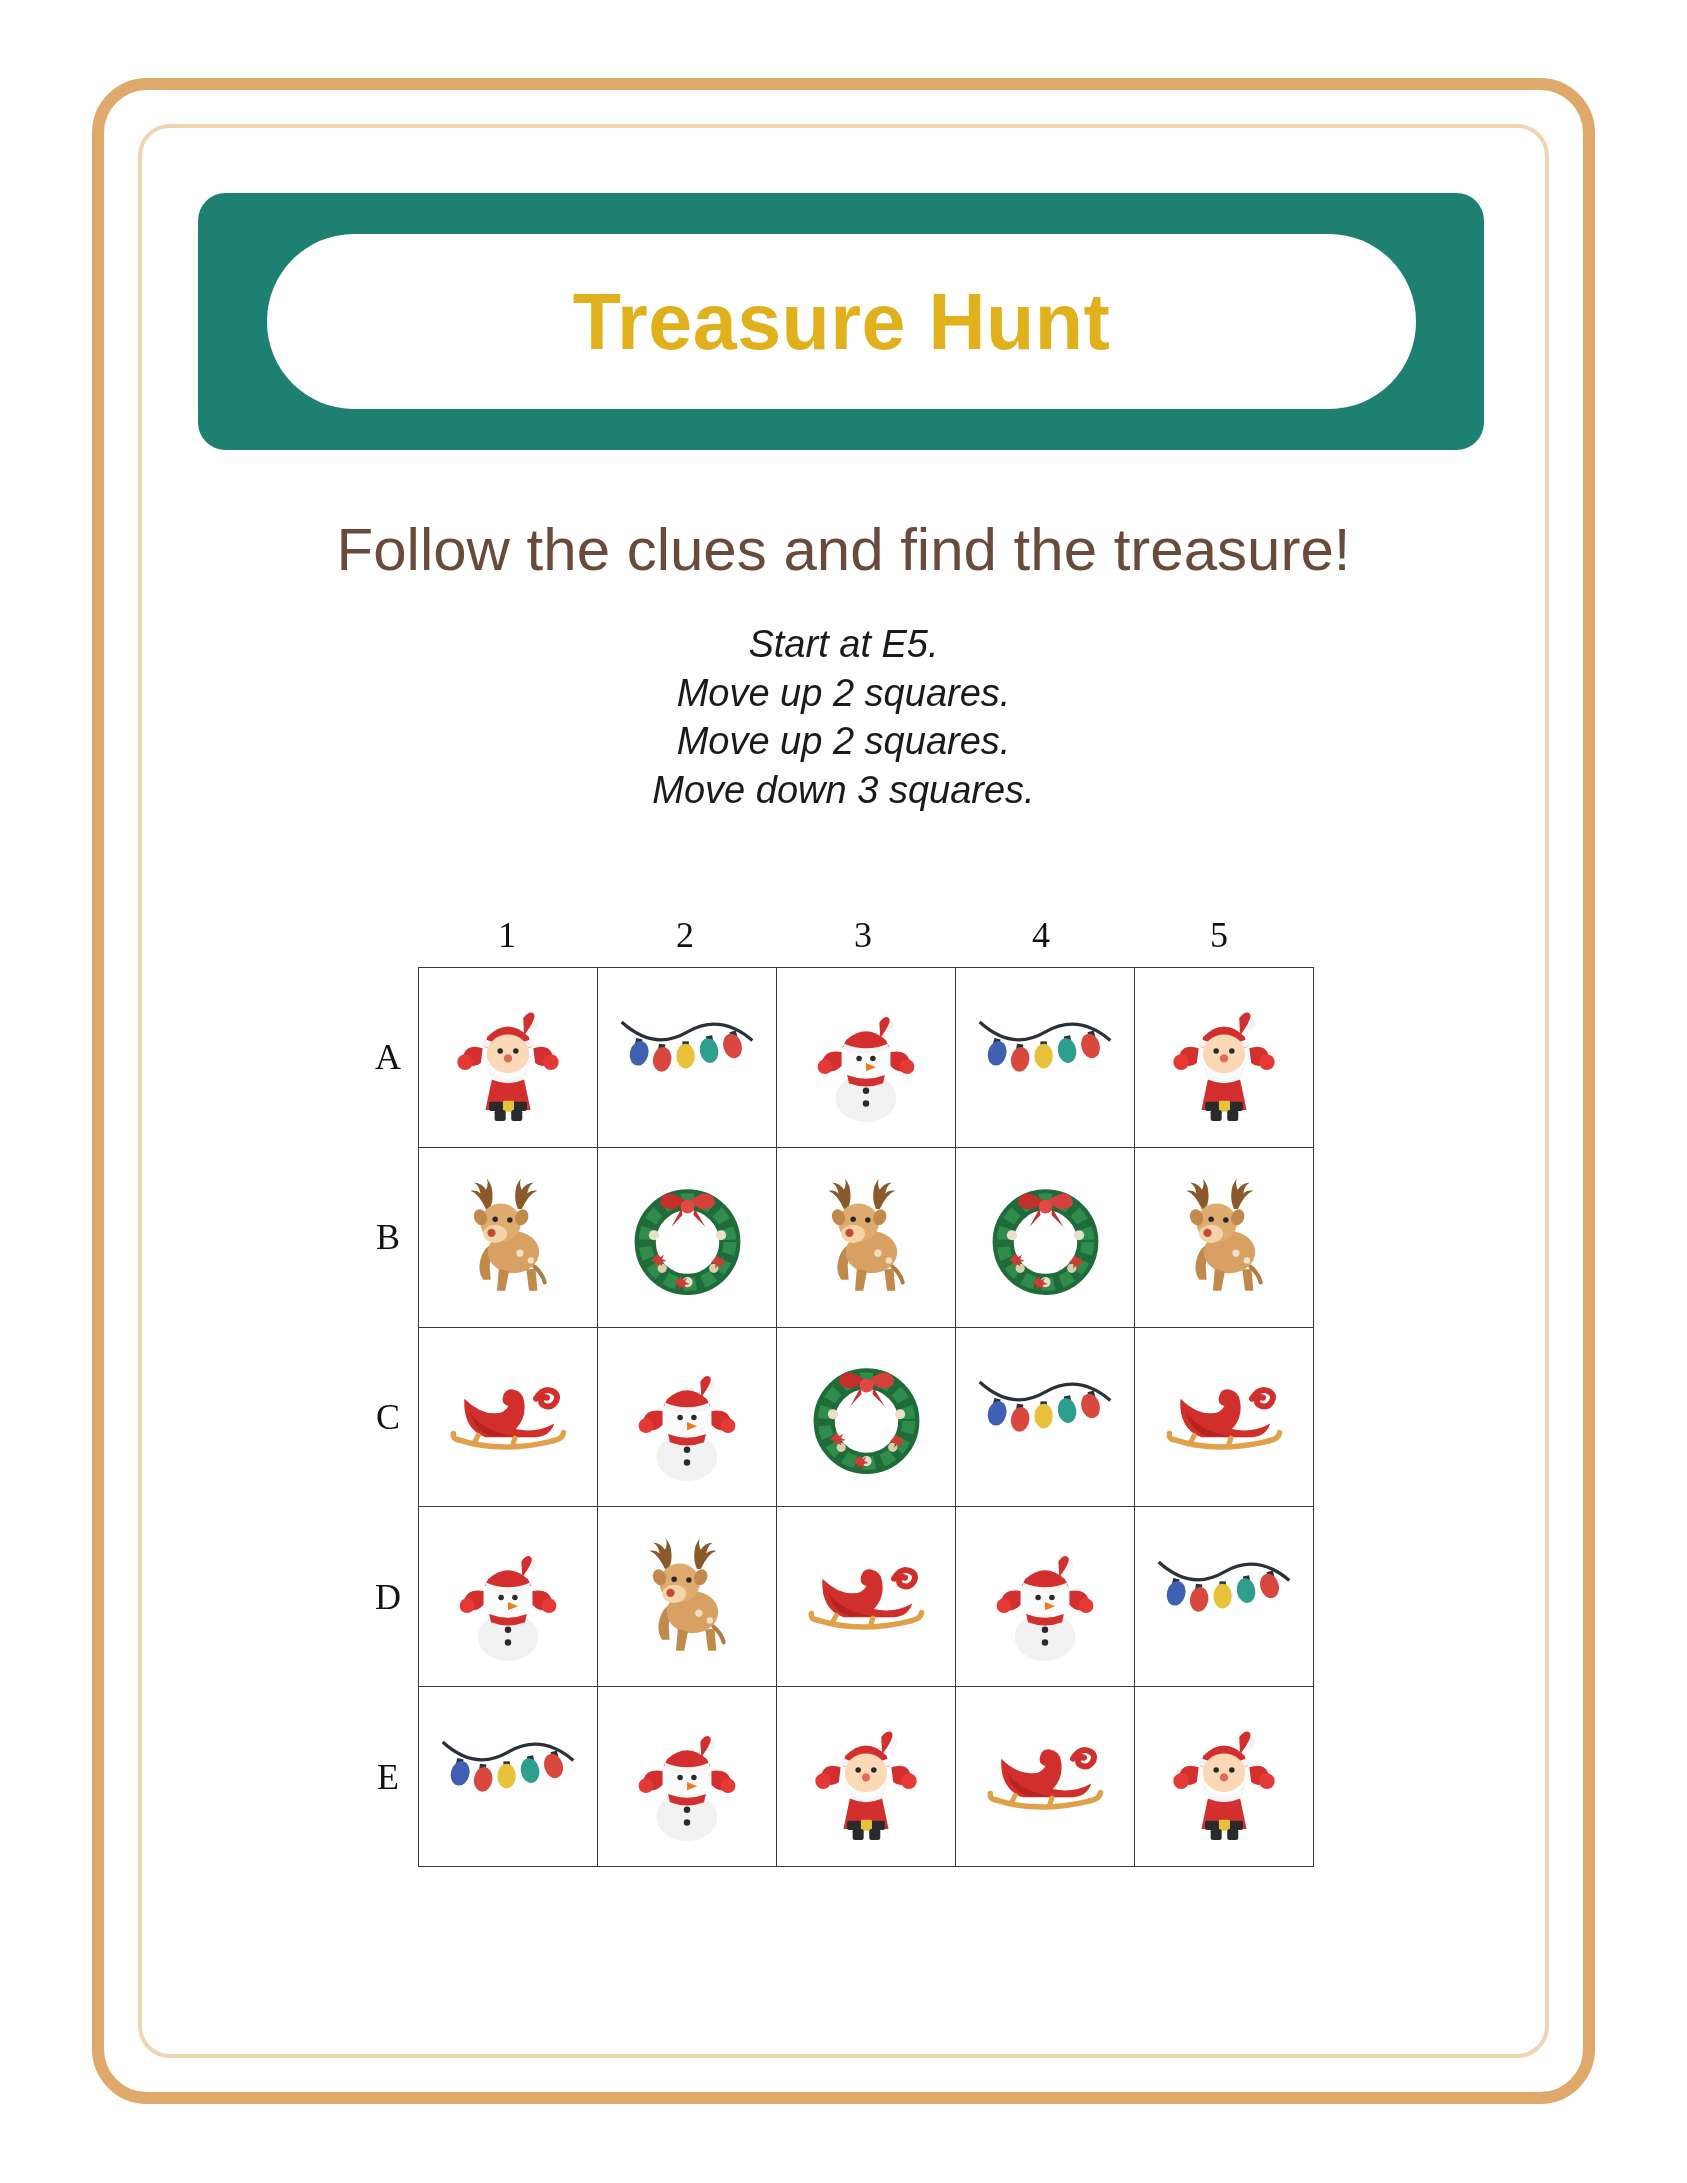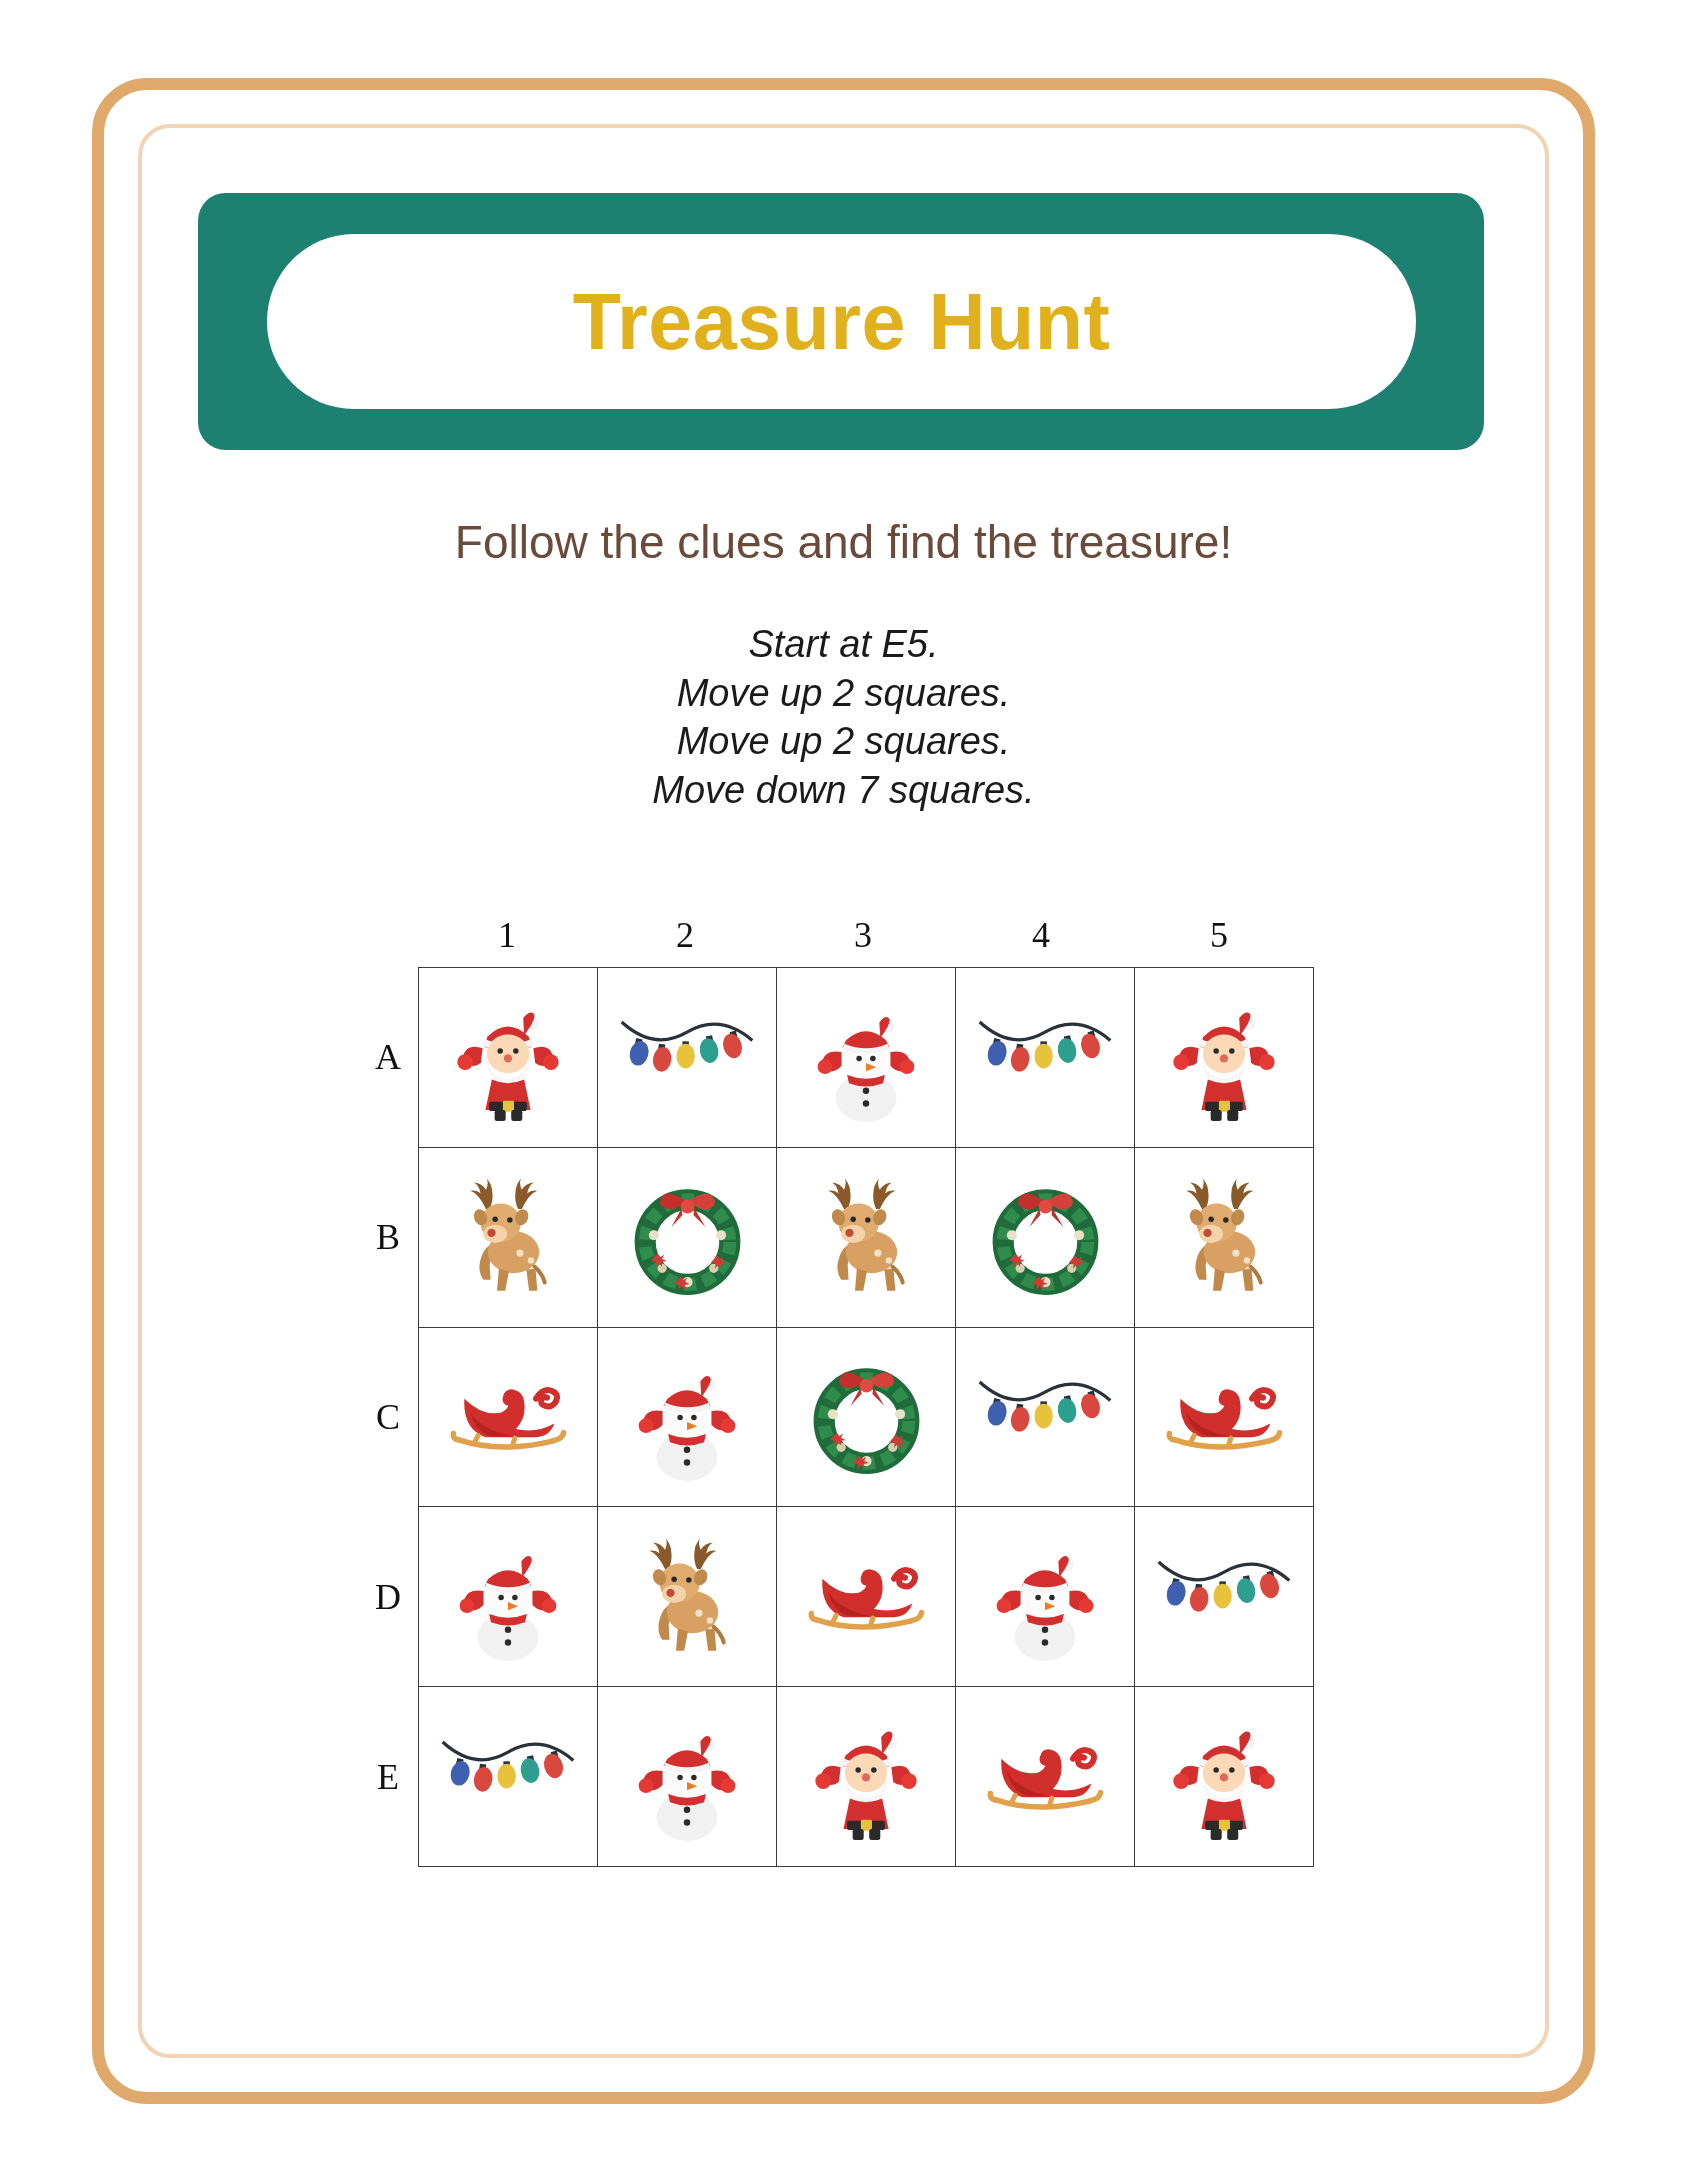--- a/index.html
+++ b/index.html
@@ -76,21 +76,21 @@
     white-space: nowrap;
   }
 
   
   .intro {
     position: absolute;
     left: 0;
     top: 515px;
     width: 1687px;
     text-align: center;
-    font-size: 46px;
+    font-size: 60px;
     color: #6a4a3a;
   }
   .clues {
     position: absolute;
     left: 0;
     top: 620px;
     width: 1687px;
     text-align: center;
     color: #1a1a1a;
     font-size: 38px;
@@ -160,21 +160,21 @@
       <div class="title">Treasure Hunt</div>
     </div>
   </div>
 
   <div class="intro">Follow the clues and find the treasure!</div>
 
   <div class="clues">
     <div>Start at E5.</div>
     <div>Move up 2 squares.</div>
     <div>Move up 2 squares.</div>
-    <div>Move down 7 squares.</div>
+    <div>Move down 3 squares.</div>
   </div>
 
   <div class="grid-wrap">
 
     <div class="col-head">
       <div>1</div>
       <div>2</div>
       <div>3</div>
       <div>4</div>
       <div>5</div>

